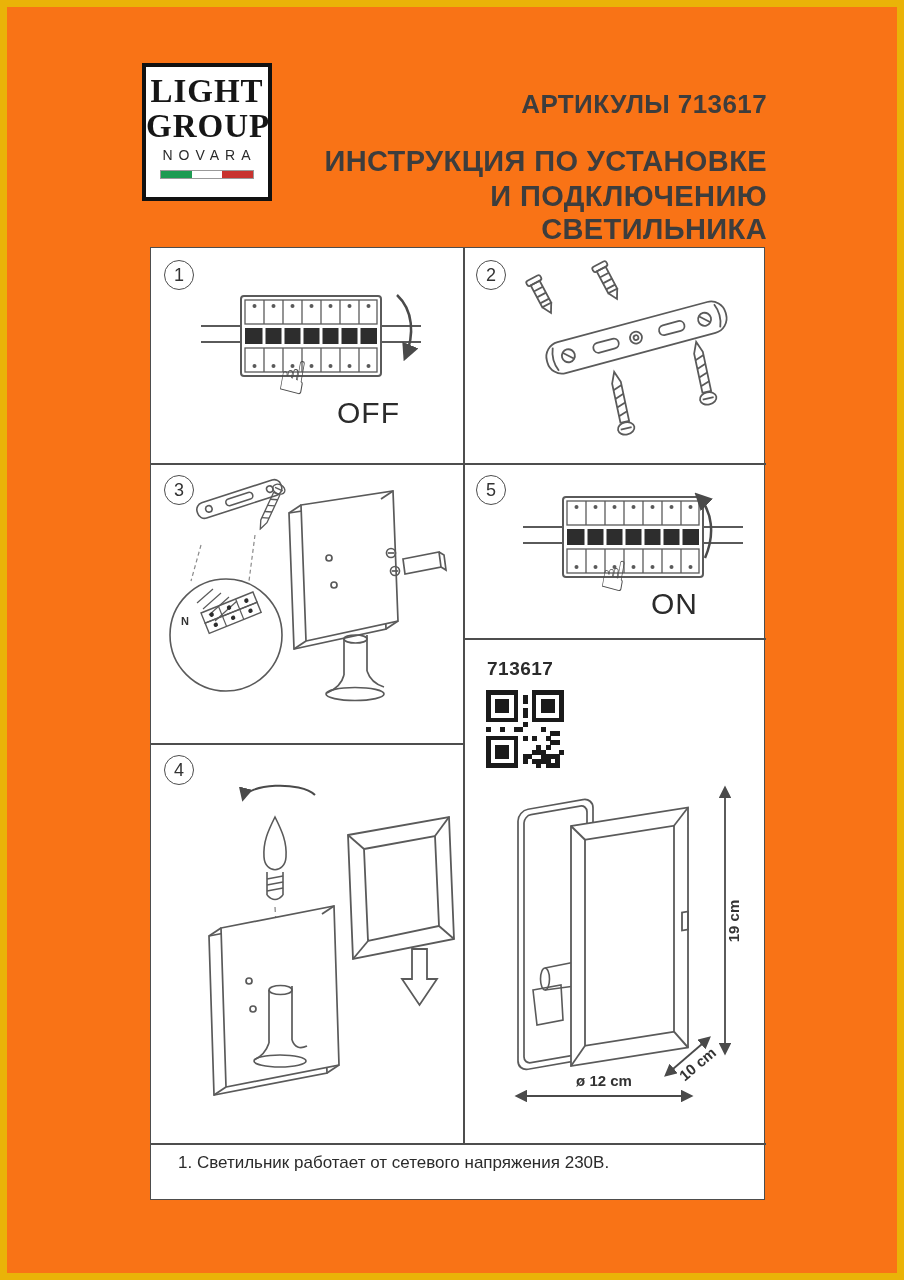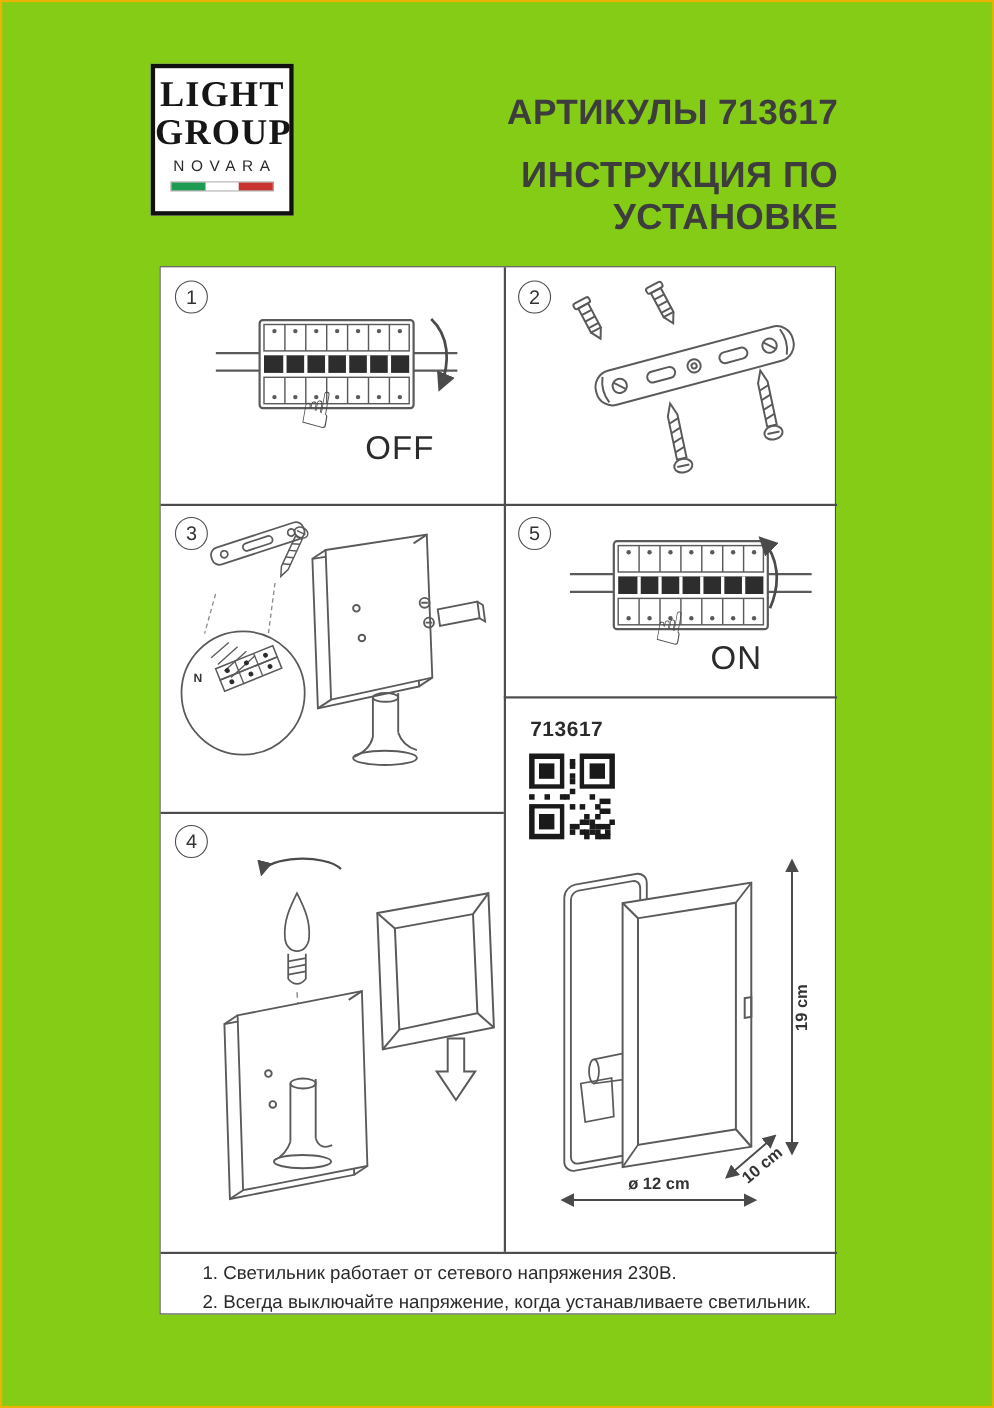--- a/index.html
+++ b/index.html
@@ -1,44 +1,44 @@
 <!DOCTYPE html>
 <html><head>
 <meta charset="utf-8">
 <style>
   *{margin:0;padding:0;box-sizing:border-box}
   html,body{width:904px;height:1280px}
   body{background:#fff;font-family:"Liberation Sans",sans-serif;color:#3a3a3a;position:relative}
-  .page{position:absolute;inset:0;background:#84cc16;border:2px solid #eab308}
+  .page{position:absolute;inset:0;background:#f97316;border:7px solid #eab308}
 
   
   .logo-box{position:absolute;left:135px;top:56px;width:130px;height:138px;border:4px solid #111;text-align:center;padding-top:7px;background:#fff}
   .logo-word{font-family:"Liberation Serif",serif;font-weight:bold;font-size:33px;line-height:35px;color:#161616;letter-spacing:1px}
   .logo-group{font-size:14px;letter-spacing:6px;color:#2a2a2a;margin-top:3px;padding-left:5px}
   .logo-flag{width:94px;height:9px;margin:7px auto 0;display:flex;border:1px solid #9a9a9a}
   .logo-flag span{flex:1;display:block}
 
   
   .hdr{position:absolute;left:280px;width:480px;text-align:right;font-weight:bold;color:#3d3d3d;letter-spacing:.4px}
   .hdr-series{top:48px;font-size:26px}
-  .hdr-art{top:82px;font-size:32px}
-  .hdr-in1{top:138px;font-size:33px}
+  .hdr-art{top:82px;font-size:26px}
+  .hdr-in1{top:138px;font-size:29px}
   .hdr-in2{top:173px;font-size:29px}
 
   
   .grid{position:absolute;left:143px;top:240px;width:615px;height:953px;border:1.6px solid #4d4d4d;background:#fff}
   .gline{position:absolute;background:#4d4d4d}
   .cell{position:absolute;overflow:hidden}
   #c1{left:0;top:0;width:312px;height:215px}
   #c2{left:312px;top:0;width:303px;height:215px}
   #c3{left:0;top:215px;width:312px;height:280px}
   #c5{left:312px;top:215px;width:303px;height:175px}
   #cR{left:312px;top:390px;width:303px;height:505px}
   #c4{left:0;top:495px;width:312px;height:400px}
-  #cN{left:16px;top:895px;width:615px;height:58px}
+  #cN{left:5px;top:895px;width:615px;height:58px}
 
   .step-num{position:absolute;left:13px;top:12px;width:30px;height:30px;border:1.7px solid #4d4d4d;border-radius:50%;display:flex;align-items:center;justify-content:center;font-size:18px;color:#333;background:#fff;z-index:3}
   .hand{position:absolute;font-family:"DejaVu Sans",sans-serif;color:#4a4a4a;transform:rotate(10deg);z-index:2;line-height:1}
   .biglabel{position:absolute;font-size:30px;font-weight:500;color:#2b2b2b;letter-spacing:1px}
   .arrow-svg{position:absolute}
   .fill-svg{position:absolute;left:0;top:0}
 
   .qr-label{position:absolute;left:24px;top:20px;font-size:19px;font-weight:bold;color:#2b2b2b;letter-spacing:.5px}
   .qr{position:absolute;left:23px;top:52px;width:78px;height:78px;background:#fff}
   .qr i{display:block}
@@ -143,20 +143,21 @@
     <div class="logo-group">NOVARA</div>
     <div class="logo-flag">
       <span style="background:#1d9b52"></span>
         <span style="background:#fff"></span>
         <span style="background:#c8332f"></span>
     </div>
   </div>
 
   <div class="hdr hdr-art">АРТИКУЛЫ 713617</div>
   <div class="hdr hdr-in1">ИНСТРУКЦИЯ ПО УСТАНОВКЕ</div>
+  <div class="hdr hdr-in2">И ПОДКЛЮЧЕНИЮ СВЕТИЛЬНИКА</div>
 
   <div class="grid">
     <div class="gline" style="left:312px;top:0;width:1.6px;height:895px"></div>
     <div class="gline" style="left:0;top:215px;width:615px;height:1.6px"></div>
     <div class="gline" style="left:0;top:495px;width:312px;height:1.6px"></div>
     <div class="gline" style="left:312px;top:390px;width:303px;height:1.6px"></div>
     <div class="gline" style="left:0;top:895px;width:615px;height:1.6px"></div>
 
     <div class="cell" id="c1">
       <div class="step-num">
@@ -421,17 +422,16 @@
             <line x1="202" y1="216" x2="217" y2="198"></line>
         </g>
 
         <path d="M261,206 L276,206 L276,236 L286,236 L268.5,262 L251,236 L261,236 Z" fill="#fff" stroke="#5a5a5a" stroke-width="1.8"></path>
       </svg>
     </div>
 
     <div class="cell" id="cN">
       <div class="notes">
         <div>1. Светильник работает от сетевого напряжения 230В.</div>
-        <div>2. Всегда выключайте напряжение, когда устанавливаете светильник.</div>
       </div>
     </div>
   </div>
 </div>
 
 </body></html>

